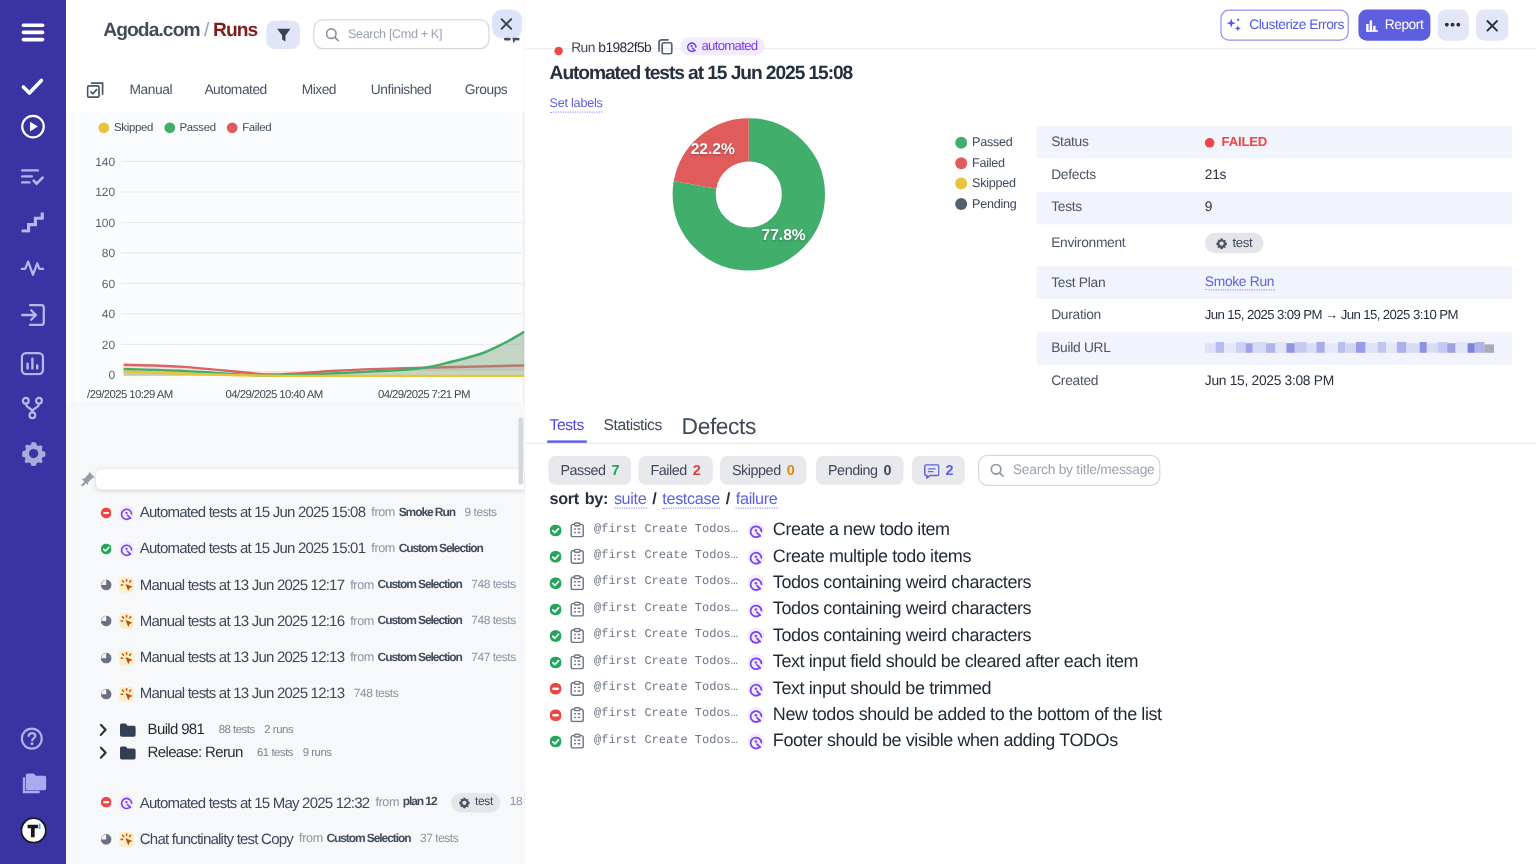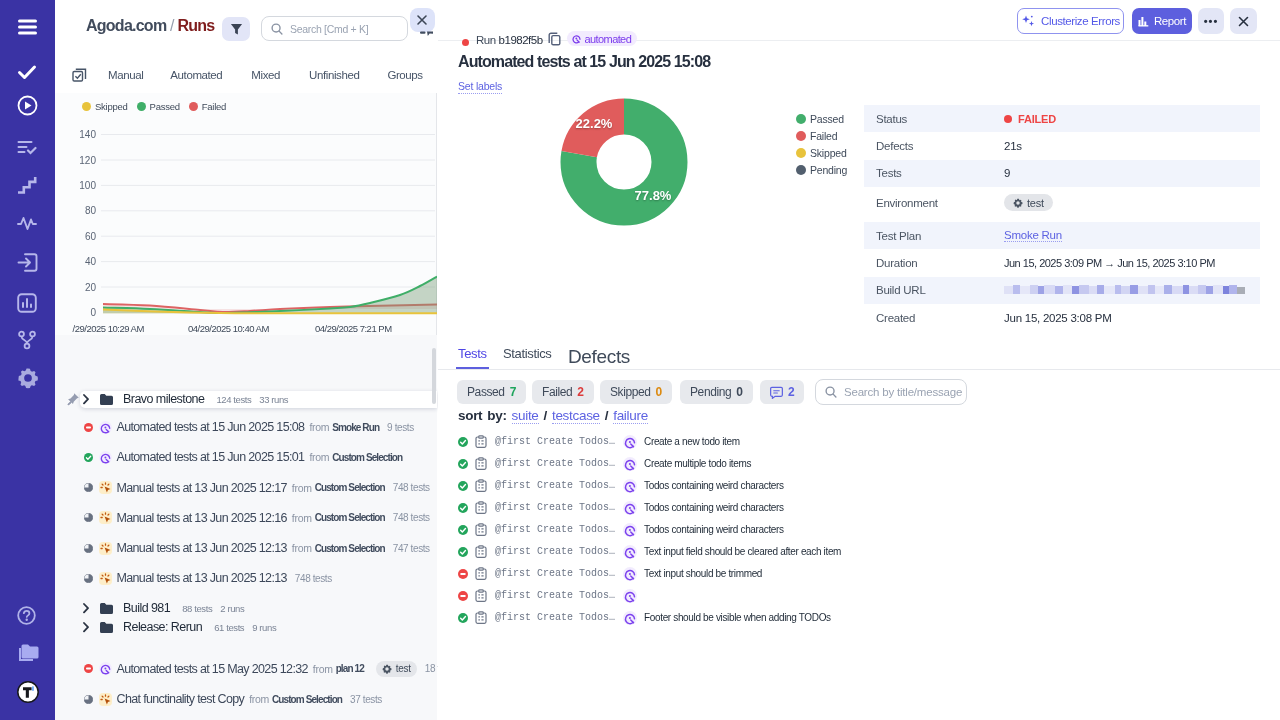--- a/index.html
+++ b/index.html
@@ -20,21 +20,21 @@
 .rfrom{font-size:10.5px;letter-spacing:-0.3px;color:#8a93a3;margin-left:5px;white-space:nowrap}
 .rsrc{font-size:10px;letter-spacing:-0.9px;color:#414c5e;font-weight:bold;margin-left:3px;white-space:nowrap}
 .rcnt{font-size:10px;letter-spacing:-0.4px;color:#8a93a3;margin-left:8px;white-space:nowrap}
 .ricon{width:13px;height:13px;margin-left:6.5px;flex:none}
 .rstat{margin-left:28.5px;flex:none;width:9px;height:9px}
 
 #main{position:absolute;left:438px;top:0;width:842px;height:720px;background:#fff}
 .btn{position:absolute;height:26px;border-radius:7px;display:flex;align-items:center;justify-content:center;font-size:11.5px;letter-spacing:-0.4px;white-space:nowrap}
 .trow{position:absolute;left:20px;width:560px;height:22px;display:flex;align-items:center}
 .mono{font-family:"Liberation Mono",monospace;font-size:10px;color:#6d7687;margin-left:8px;white-space:nowrap}
-.ttitle{font-size:10px;letter-spacing:-0.35px;color:#1e2936;font-weight:500;margin-left:7px;white-space:nowrap}
+.ttitle{font-size:15px;letter-spacing:-0.35px;color:#1e2936;font-weight:500;margin-left:7px;white-space:nowrap}
 .irow{position:absolute;left:426px;width:396px;display:flex;align-items:center;font-size:11.5px;letter-spacing:-0.25px}
 .ilabel{width:140px;padding-left:12px;color:#4b5563;flex:none}
 .pill{height:24px;border-radius:6px;background:#e7e9ed;display:flex;align-items:center;font-size:12px;letter-spacing:-0.4px;color:#3f4a5a;position:absolute;top:380px;padding:0 10px}
 .pill b{font-weight:bold;margin-left:5px}
 </style>
 </head>
 <body>
 <div id="sidebar">
 
 <svg style="top:17px" width="21" height="20" viewBox="0 0 21 20">
@@ -231,31 +231,20 @@
 <div id="runlist">
 
 <div class="abs" style="left:25px;top:56px;width:357px;height:17px;background:#fff;border-radius:5px 0 0 5px;box-shadow:0 1px 4px rgba(30,40,80,.18)"></div>
 <svg class="abs" style="left:11px;top:57px" width="14" height="15" viewBox="0 0 14 15">
         <g fill="#959cb0">
           <path d="M8.2 1.2l4.6 4.6-1.7.5-3.4 3.4-.7 2.4-4.9-4.9 2.4-.7L7.9 3z"></path>
           <rect x="1.2" y="10.2" width="6" height="1.6" rx="0.8" transform="rotate(-45 4 11)"></rect>
           <path d="M4.6 9.4L1 13l3.6-1.2z"></path>
         </g>
       </svg>
-<div class="run" style="top:49.4px">
-  <svg style="margin-left:28px;flex:none" width="7" height="11" viewBox="0 0 7 11">
-          <use href="#chev"></use>
-        </svg>
-  <svg style="margin-left:9px;flex:none" width="15" height="13" viewBox="0 0 15 13">
-          <use href="#fold"></use>
-        </svg>
-  <span style="font-size:12.5px;letter-spacing:-0.55px;color:#1f2937;font-weight:500;margin-left:9px">Bravo milestone</span>
-  <span class="rcnt" style="margin-left:12px;color:#7b8495;font-size:9.5px">124 tests</span>
-        <span class="rcnt" style="margin-left:8px;color:#7b8495;font-size:9.5px">33 runs</span>
-</div>
 <div class="run" style="top:77.2px">
   <svg class="rstat" viewBox="0 0 9 9">
           <use href="#st-fail"></use>
         </svg>
   <svg class="ricon" viewBox="0 0 13 13">
           <use href="#ic-auto"></use>
         </svg>
   <span class="rtitle">Automated tests at 15 Jun 2025 15:08</span>
   <span class="rfrom">from</span>
         <span class="rsrc">Smoke Run</span>
@@ -672,20 +661,21 @@
           <g stroke="#6d7687" stroke-width="1.2" fill="none">
             <rect x="1" y="2" width="10" height="10.3" rx="1.5"></rect>
             <rect x="3.8" y="0.8" width="4.4" height="2.4" rx="0.8" fill="#fff"></rect>
             <path d="M3.4 5.8h1.5M6.4 5.8h2.2M3.4 8.8h1.5M6.4 8.8h2.2"></path>
           </g>
         </svg>
   <span class="mono">@first Create Todos…</span>
   <svg style="flex:none;margin-left:8px" width="14" height="14" viewBox="0 0 13 13">
           <use href="#ic-auto"></use>
         </svg>
+  <span class="ttitle">New todos should be added to the bottom of the list</span>
 </div>
 <div class="trow" style="top:606.5px">
   <svg style="flex:none" width="10" height="10" viewBox="0 0 9 9">
           <use href="#st-pass"></use>
         </svg>
   <svg style="flex:none;margin-left:7px" width="12" height="13" viewBox="0 0 12 13">
           <g stroke="#6d7687" stroke-width="1.2" fill="none">
             <rect x="1" y="2" width="10" height="10.3" rx="1.5"></rect>
             <rect x="3.8" y="0.8" width="4.4" height="2.4" rx="0.8" fill="#fff"></rect>
             <path d="M3.4 5.8h1.5M6.4 5.8h2.2M3.4 8.8h1.5M6.4 8.8h2.2"></path>

